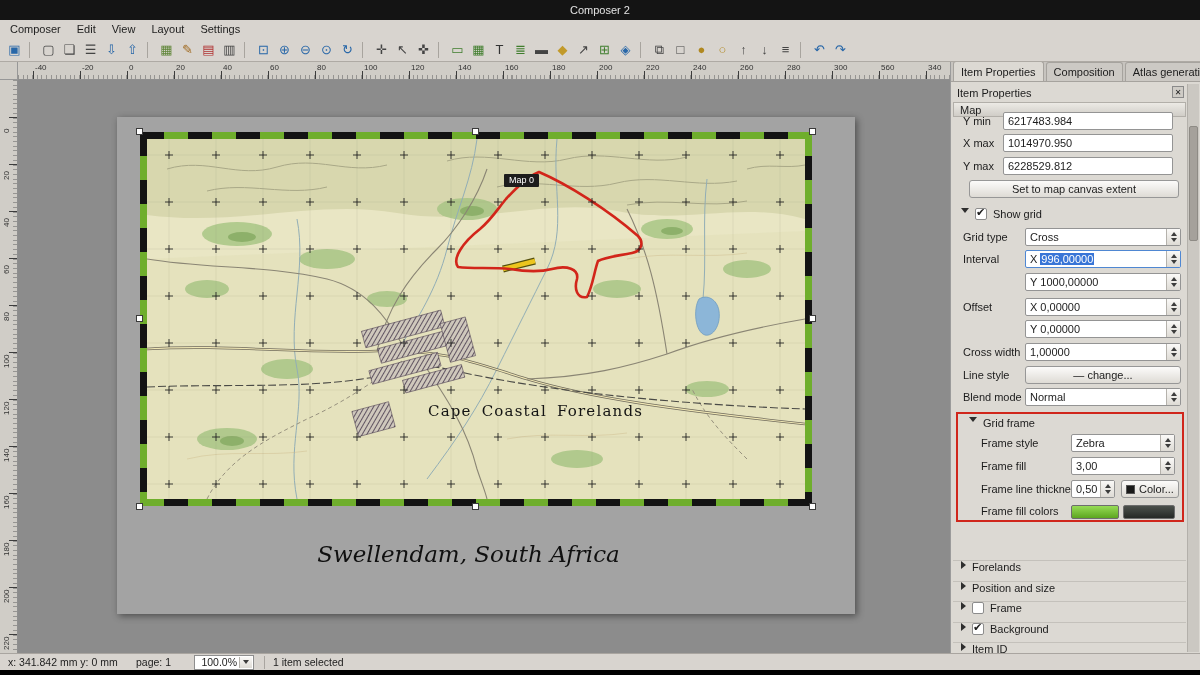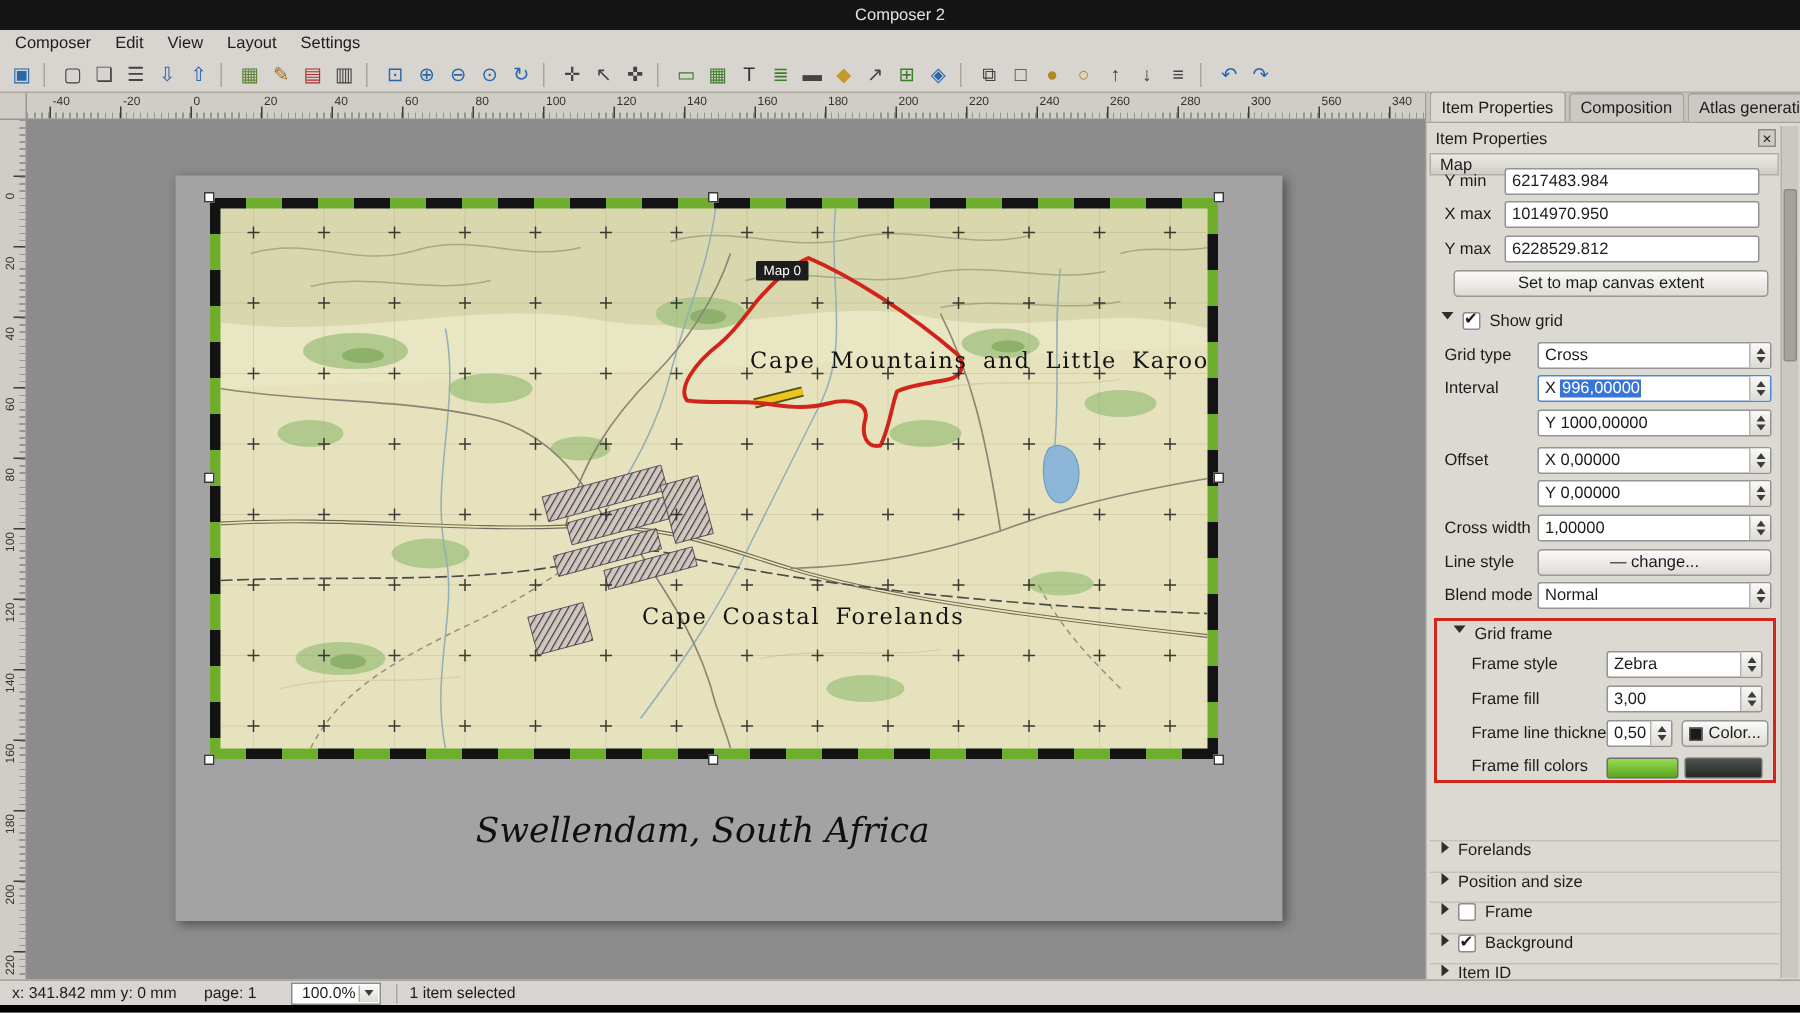--- a/index.html
+++ b/index.html
@@ -300,21 +300,20 @@
         <path d="M392 33 C420 45 460 70 491 97 C497 103 495 112 485 114 C470 117 458 118 451 122 C447 133 446 146 440 158 C430 160 427 150 430 140 C432 130 420 126 405 130 C390 134 375 132 363 130 C345 128 325 130 311 128 C305 120 315 104 333 90 C345 80 352 68 359 60 C370 48 380 38 392 33 Z" fill="none" stroke="#d2251a" stroke-width="2.6" stroke-linejoin="round"></path>
         <path id="crosses" stroke="#1e1e1e" stroke-width="1" opacity=".85" fill="none" d="M18 16H26M22 12V20M18 63H26M22 59V67M18 110H26M22 106V114M18 157H26M22 153V161M18 204H26M22 200V208M18 251H26M22 247V255M18 298H26M22 294V302M18 345H26M22 341V349M65 16H73M69 12V20M65 63H73M69 59V67M65 110H73M69 106V114M65 157H73M69 153V161M65 204H73M69 200V208M65 251H73M69 247V255M65 298H73M69 294V302M65 345H73M69 341V349M112 16H120M116 12V20M112 63H120M116 59V67M112 110H120M116 106V114M112 157H120M116 153V161M112 204H120M116 200V208M112 251H120M116 247V255M112 298H120M116 294V302M112 345H120M116 341V349M159 16H167M163 12V20M159 63H167M163 59V67M159 110H167M163 106V114M159 157H167M163 153V161M159 204H167M163 200V208M159 251H167M163 247V255M159 298H167M163 294V302M159 345H167M163 341V349M206 16H214M210 12V20M206 63H214M210 59V67M206 110H214M210 106V114M206 157H214M210 153V161M206 204H214M210 200V208M206 251H214M210 247V255M206 298H214M210 294V302M206 345H214M210 341V349M253 16H261M257 12V20M253 63H261M257 59V67M253 110H261M257 106V114M253 157H261M257 153V161M253 204H261M257 200V208M253 251H261M257 247V255M253 298H261M257 294V302M253 345H261M257 341V349M300 16H308M304 12V20M300 63H308M304 59V67M300 110H308M304 106V114M300 157H308M304 153V161M300 204H308M304 200V208M300 251H308M304 247V255M300 298H308M304 294V302M300 345H308M304 341V349M347 16H355M351 12V20M347 63H355M351 59V67M347 110H355M351 106V114M347 157H355M351 153V161M347 204H355M351 200V208M347 251H355M351 247V255M347 298H355M351 294V302M347 345H355M351 341V349M394 16H402M398 12V20M394 63H402M398 59V67M394 110H402M398 106V114M394 157H402M398 153V161M394 204H402M398 200V208M394 251H402M398 247V255M394 298H402M398 294V302M394 345H402M398 341V349M441 16H449M445 12V20M441 63H449M445 59V67M441 110H449M445 106V114M441 157H449M445 153V161M441 204H449M445 200V208M441 251H449M445 247V255M441 298H449M445 294V302M441 345H449M445 341V349M488 16H496M492 12V20M488 63H496M492 59V67M488 110H496M492 106V114M488 157H496M492 153V161M488 204H496M492 200V208M488 251H496M492 247V255M488 298H496M492 294V302M488 345H496M492 341V349M535 16H543M539 12V20M535 63H543M539 59V67M535 110H543M539 106V114M535 157H543M539 153V161M535 204H543M539 200V208M535 251H543M539 247V255M535 298H543M539 294V302M535 345H543M539 341V349M582 16H590M586 12V20M582 63H590M586 59V67M582 110H590M586 106V114M582 157H590M586 153V161M582 204H590M586 200V208M582 251H590M586 247V255M582 298H590M586 294V302M582 345H590M586 341V349M629 16H637M633 12V20M629 63H637M633 59V67M629 110H637M633 106V114M629 157H637M633 153V161M629 204H637M633 200V208M629 251H637M633 247V255M629 298H637M633 294V302M629 345H637M633 341V349"></path>
       </svg>
 
       <div class="zb zb-top"></div>
       <div class="zb zb-bottom"></div>
       <div class="zb zb-left"></div>
       <div class="zb zb-right"></div>
 
       <div class="map-tooltip">Map 0</div>
-      <div class="maplabel lab-karoo">Cape Mountains and Little Karoo</div>
       <div class="maplabel lab-forelands">Cape Coastal Forelands</div>
 
       <div class="handle" style="left:-4px;top:-4px"></div>
       <div class="handle" style="left:332px;top:-4px"></div>
       <div class="handle" style="right:-4px;top:-4px"></div>
       <div class="handle" style="left:-4px;top:183px"></div>
       <div class="handle" style="right:-4px;top:183px"></div>
       <div class="handle" style="left:-4px;bottom:-4px"></div>
       <div class="handle" style="left:332px;bottom:-4px"></div>
       <div class="handle" style="right:-4px;bottom:-4px"></div>

